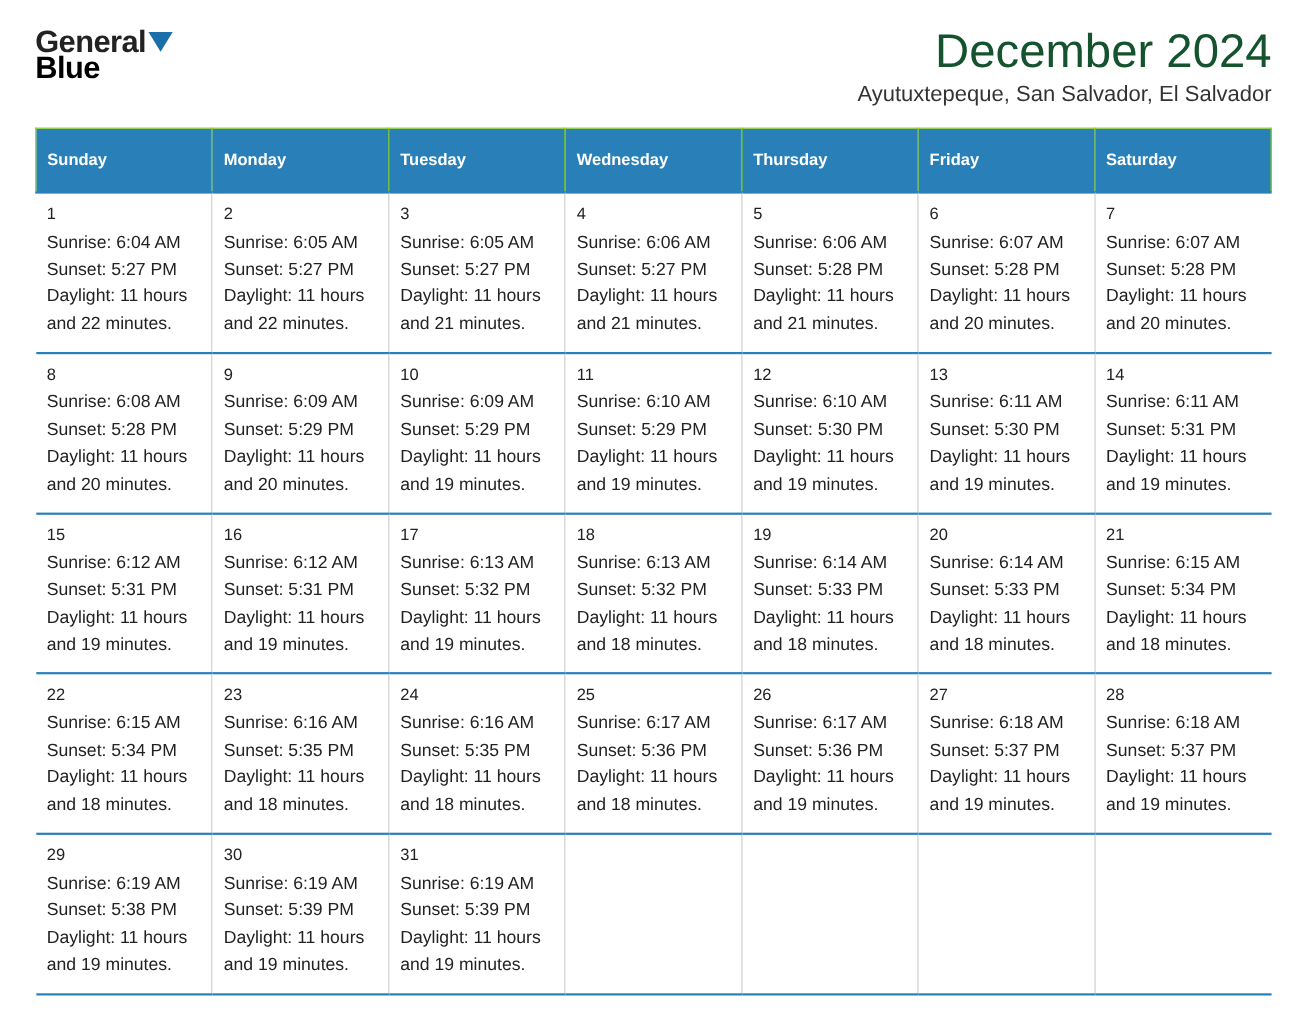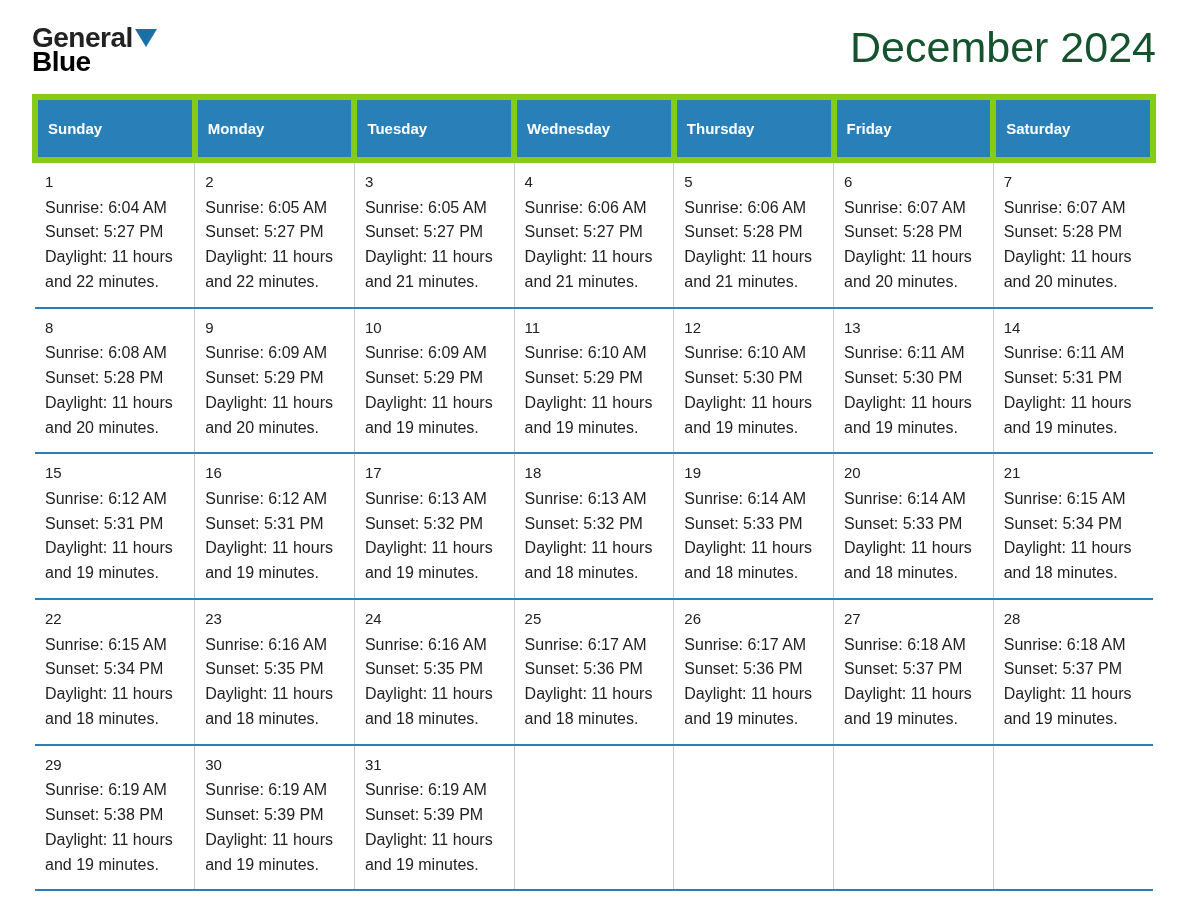--- a/index.html
+++ b/index.html
@@ -76,21 +76,21 @@
       table-layout: fixed;
     }
 
     .calendar-table thead tr th {
       background-color: #2980b9;
       color: #fff;
       font-size: 15px;
       font-weight: bold;
       padding: 20px 10px;
       text-align: left;
-      border: 6px solid #84cc16;
+      border: 1px solid #84cc16;
     }
 
     .calendar-table tbody tr td {
       vertical-align: top;
       padding: 8px 10px 12px 10px;
       border-top: 2px solid #2980b9;
       border-left: 1px solid #ccc;
       border-right: 1px solid #ccc;
       border-bottom: none;
       font-size: 13px;
@@ -134,20 +134,21 @@
 
 <div class="header">
   <div class="logo">
     <div class="logo-top">
       <span class="general">General</span><span class="arrow"></span>
     </div>
     <div class="logo-bottom">Blue</div>
   </div>
   <div class="title-block">
     <div class="month-year">December 2024</div>
+    <div class="location">Ayutuxtepeque, San Salvador, El Salvador</div>
   </div>
 </div>
 
 <table class="calendar-table">
   <thead>
     <tr>
     <th>Sunday</th>
         <th>Monday</th>
         <th>Tuesday</th>
         <th>Wednesday</th>

